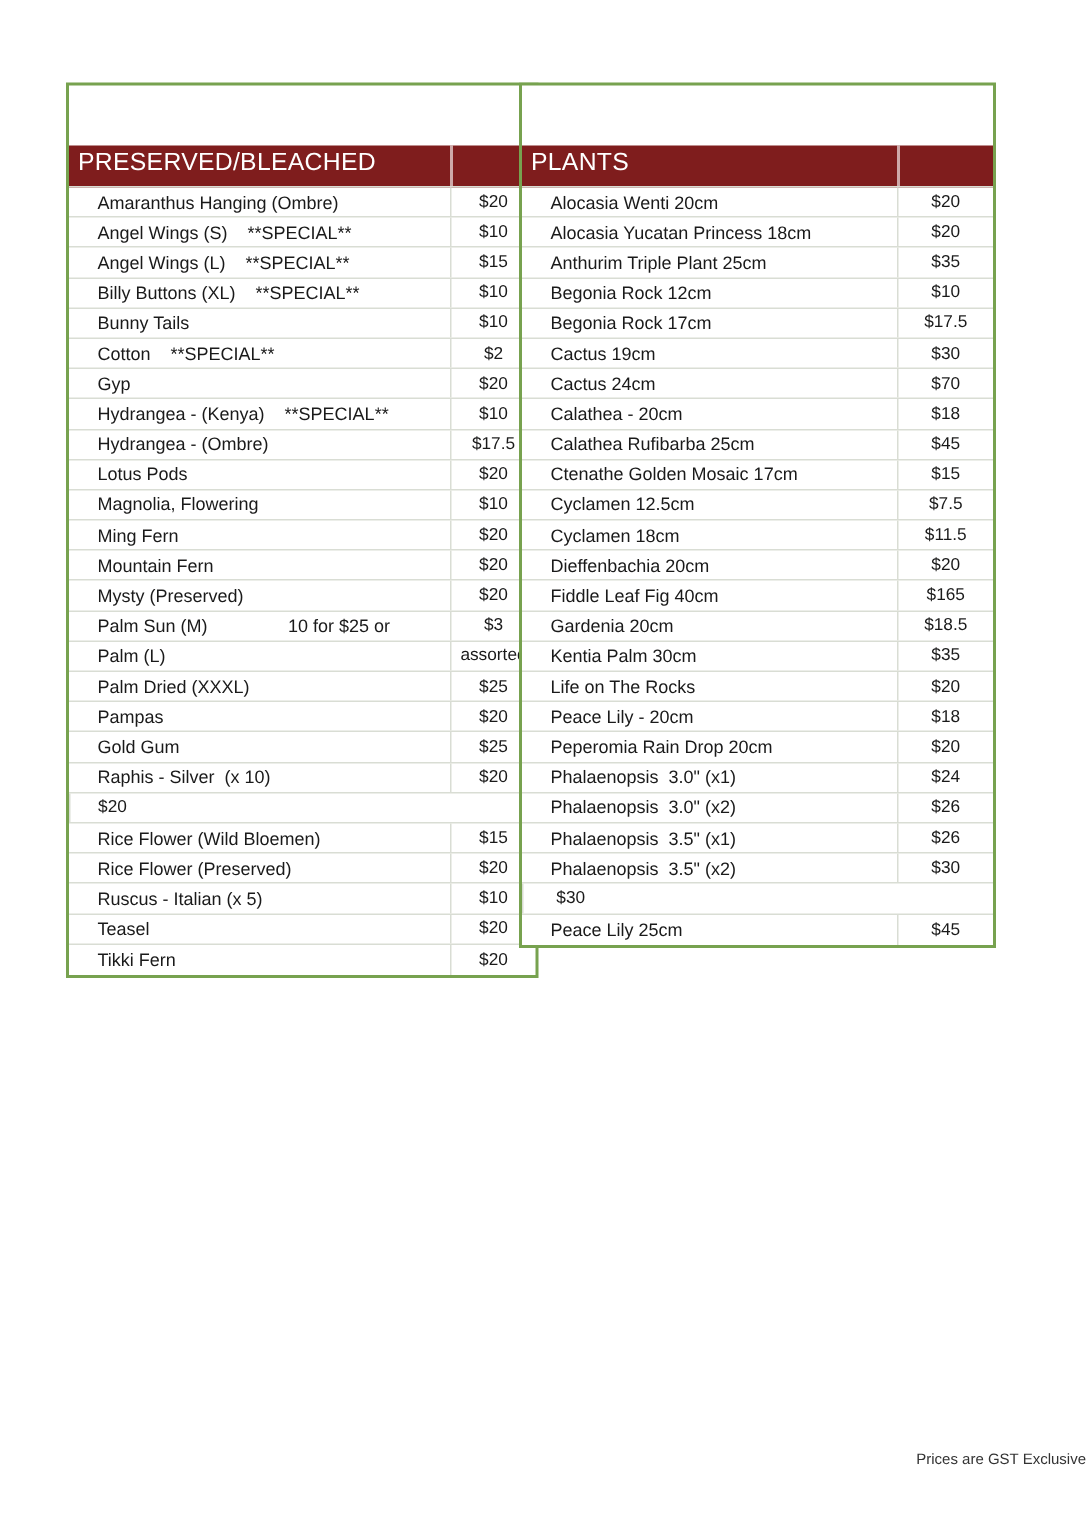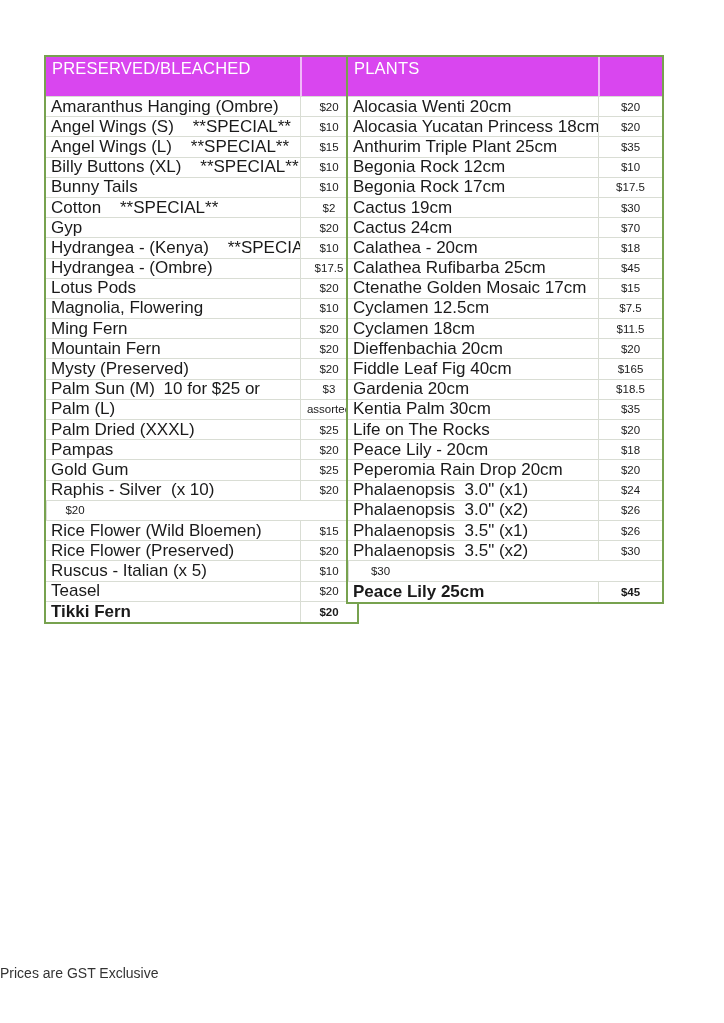--- a/index.html
+++ b/index.html
@@ -16,73 +16,74 @@
     position:absolute;
     top:55px;
     border:2px solid #77a24f;
     background:#ffffff;
   }
   .price-table.left  { left:44px;  width:315px; }
   .price-table.right { left:346px; width:318px; }
 
   .thead {
     display:flex;
-    background:#d946ef;
-    height:40px;
+    background:#7f1d1d;
+    height:28px;
     border-bottom:1px solid #d9ddd4;
+    margin-top:40px;
   }
   .th-name {
     flex:1;
     color:#ffffff;
     font-size:16.5px;
     line-height:23px;
     padding-left:6px;
     letter-spacing:.2px;
     white-space:pre;
     overflow:hidden;
   }
   .th-price { border-left:2px solid rgba(255,255,255,.62); }
   .left  .th-price { width:57px; }
   .right .th-price { width:64px; }
 
   .row {
     display:flex;
     height:20.2px;
     border-bottom:1px solid #d9ddd4;
   }
-  .row:last-child { border-bottom:none;font-weight:bold; }
+  .row:last-child { border-bottom:none; }
   .cell-name {
     flex:1;
     display:flex;
     align-items:center;
-    font-size:17px;
+    font-size:12px;
     color:#1a1a1a;
-    padding-left:5px;
+    padding-left:19px;
     white-space:pre;
     overflow:hidden;
   }
   .cell-note { margin-left:auto; padding-right:40px; }
   .cell-price {
     border-left:1px solid #d9ddd4;
     display:flex;
     align-items:center;
     justify-content:center;
     font-size:11.5px;
     color:#1a1a1a;
   }
   .left  .cell-price { width:57px; }
   .right .cell-price { width:64px; }
 
   .footer {
     position:absolute;
     top:966px;
     left:0;
     width:100%;
-    text-align:left;
-    font-size:14px;
+    text-align:right;
+    font-size:10px;
     line-height:15px;
     color:#333333;
   }
 </style>
 </head>
 <body>
 
 <div class="page">
 
   <section class="price-table left">

